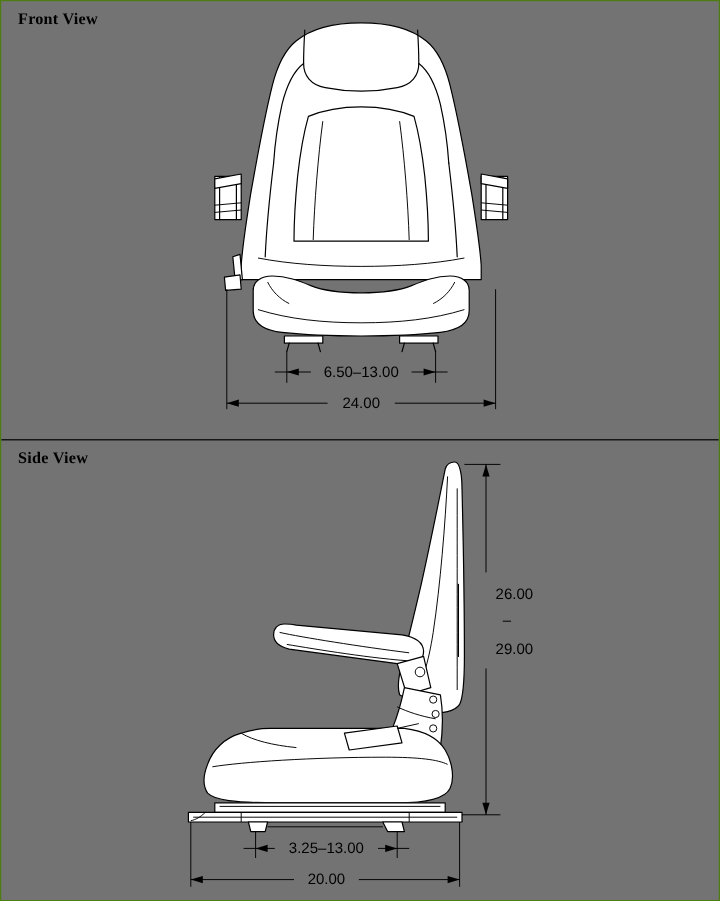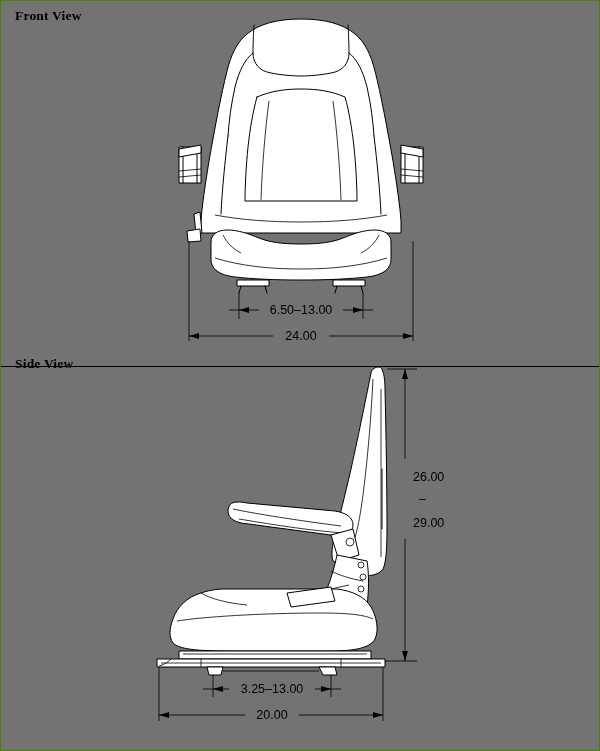--- a/index.html
+++ b/index.html
@@ -25,21 +25,21 @@
     width: 598px;
     box-sizing: border-box;
     overflow: hidden;
   }
   .panel-front {
     top: 0;
     height: 366px;
     border-bottom: 1px solid #000000;
   }
   .panel-side {
-    top: 348px;
+    top: 366px;
     height: 383px;
   }
   .panel-title {
     position: absolute;
     left: 14px;
     top: 7px;
     font-size: 13.5px;
     font-weight: bold;
     color: #000000;
     letter-spacing: 0.2px;

